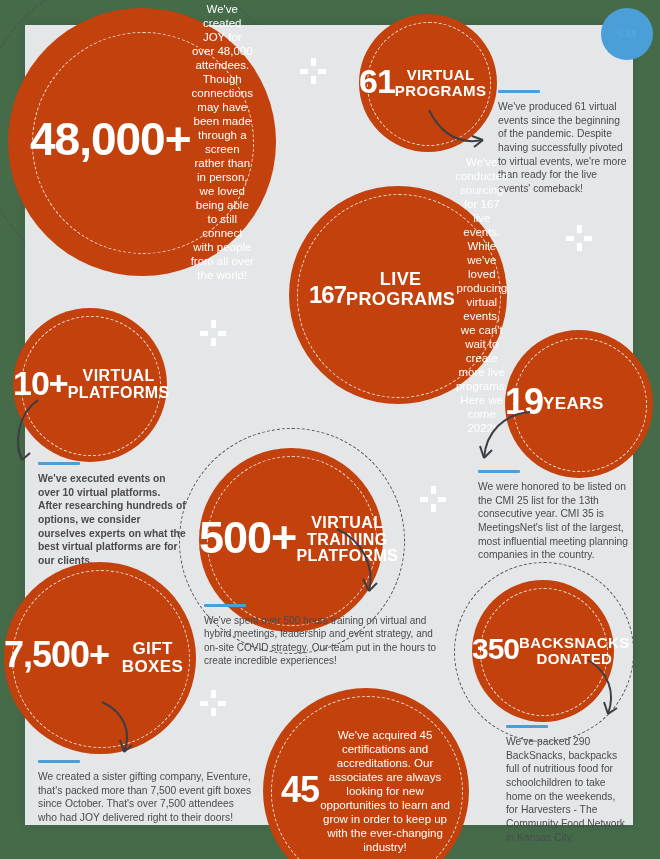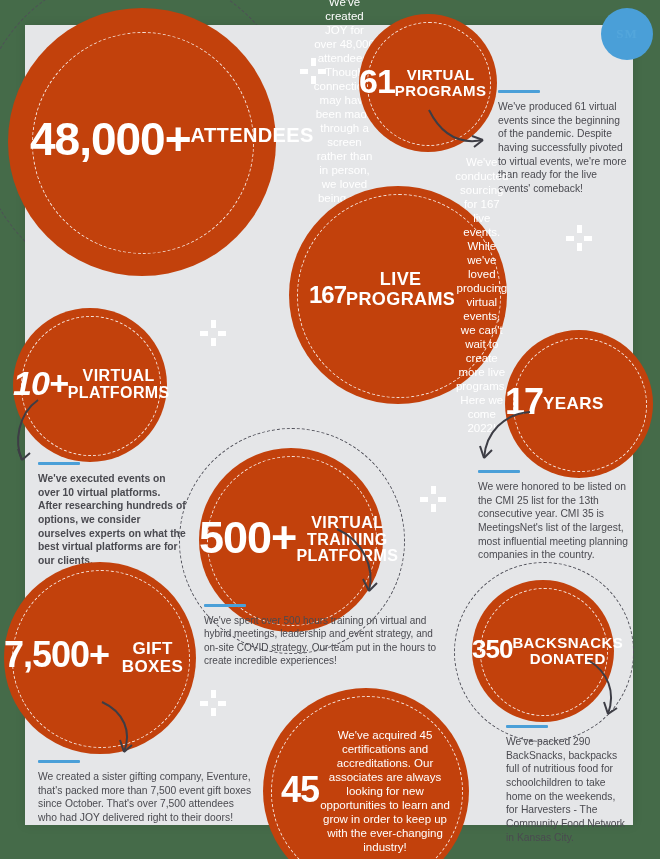--- a/index.html
+++ b/index.html
@@ -67,21 +67,20 @@
 <body>
 
 <div id="stage">
 
   <div class="dash-out" style="left:-22px;top:-30px;width:316px;height:316px;"></div>
 
   <div id="page"></div>
 
   <div class="circle" style="left:8px;top:8px;width:268px;height:268px;padding:0 22px;">
     <div class="num" style="font-size:46px;margin-bottom:6px;">48,000+</div>
-    <div class="lbl" style="font-size:20px;margin-bottom:12px;">ATTENDEES</div>
     <div class="body-in" style="font-size:11.5px;max-width:214px;">We've created JOY for over 48,000 attendees. Though connections may have been made through a screen rather than in person, we loved being able to still connect with people from all over the world!</div>
   </div>
   <div class="dash-in" style="left:32px;top:32px;width:220px;height:220px;"></div>
 
   <div class="circle" style="left:359px;top:14px;width:138px;height:138px;">
     <div class="num" style="font-size:34px;margin-bottom:5px;">61</div>
     <div class="lbl multiline" style="font-size:15px;white-space:pre-line;">VIRTUAL
 PROGRAMS</div>
   </div>
   <div class="dash-in" style="left:367px;top:22px;width:122px;height:122px;"></div>
@@ -98,38 +97,38 @@
 
   <div class="circle" style="left:289px;top:186px;width:218px;height:218px;padding:0 20px;">
     <div class="num" style="font-size:24px;margin-bottom:0;">167</div>
     <div class="lbl" style="font-size:18px;margin-bottom:11px;">LIVE PROGRAMS</div>
     <div class="body-in" style="font-size:11.5px;max-width:170px;white-space:pre-line;">We've conducted sourcing for 167 live events. While we've loved producing virtual events, we can't wait to create more live programs.
 Here we come 2022!</div>
   </div>
   <div class="dash-in" style="left:297px;top:194px;width:202px;height:202px;"></div>
 
   <div class="circle" style="left:13px;top:308px;width:154px;height:154px;">
-    <div class="num" style="font-size:34px;margin-bottom:5px;font-style:italic;">10+</div>
+    <div class="num" style="font-size:34px;margin-bottom:5px;">10+</div>
     <div class="lbl" style="font-size:16px;white-space:pre-line;">VIRTUAL
 PLATFORMS</div>
   </div>
   <div class="dash-in" style="left:21px;top:316px;width:138px;height:138px;"></div>
 
   <svg class="arrow" style="left:8px;top:398px;" width="40" height="72" viewBox="0 0 40 72">
     <path d="M30,2 C10,16 6,44 14,62" fill="none" stroke="#3d3d45" stroke-width="2"></path>
     <path d="M14,62 L10,51 M14,62 L22,55" fill="none" stroke="#3d3d45" stroke-width="2"></path>
   </svg>
 
   <div class="caption" style="left:38px;top:462px;width:148px;font-size:10.3px;font-weight:bold;">
     <div class="rule"></div>
     <p>We've executed events on over 10 virtual platforms. After researching hundreds of options, we consider ourselves experts on what the best virtual platforms are for our clients.</p>
   </div>
 
   <div class="circle" style="left:505px;top:330px;width:148px;height:148px;">
-    <div class="num" style="font-size:36px;margin-bottom:5px;">17</div>
+    <div class="num" style="font-size:36px;margin-bottom:5px;">19</div>
     <div class="lbl" style="font-size:17px;">YEARS</div>
   </div>
   <div class="dash-in" style="left:513px;top:338px;width:132px;height:132px;"></div>
 
   <svg class="arrow" style="left:478px;top:408px;" width="58" height="62" viewBox="0 0 58 62">
     <path d="M52,4 C26,6 8,24 6,50" fill="none" stroke="#3d3d45" stroke-width="2"></path>
     <path d="M6,50 L2,38 M6,50 L14,42" fill="none" stroke="#3d3d45" stroke-width="2"></path>
   </svg>
 
   <div class="caption" style="left:478px;top:470px;width:158px;font-size:10.3px;">
@@ -168,21 +167,21 @@
   </svg>
 
   <div class="caption" style="left:38px;top:760px;width:216px;font-size:10.3px;">
     <div class="rule"></div>
     <p>We created a sister gifting company, Eventure, that's packed more than 7,500 event gift boxes since October. That's over 7,500 attendees who had JOY delivered right to their doors!</p>
   </div>
 
   <div class="dash-out" style="left:454px;top:562px;width:178px;height:178px;"></div>
 
   <div class="circle" style="left:472px;top:580px;width:142px;height:142px;">
-    <div class="num" style="font-size:26px;margin-bottom:4px;">350</div>
+    <div class="num" style="font-size:30px;margin-bottom:4px;">350</div>
     <div class="lbl" style="font-size:15px;white-space:pre-line;">BACKSNACKS
 DONATED</div>
   </div>
   <div class="dash-in" style="left:480px;top:588px;width:126px;height:126px;"></div>
 
   <svg class="arrow" style="left:584px;top:658px;" width="44" height="64" viewBox="0 0 44 64">
     <path d="M4,2 C24,14 32,34 24,56" fill="none" stroke="#3d3d45" stroke-width="2"></path>
     <path d="M24,56 L20,44 M24,56 L33,50" fill="none" stroke="#3d3d45" stroke-width="2"></path>
   </svg>
 

